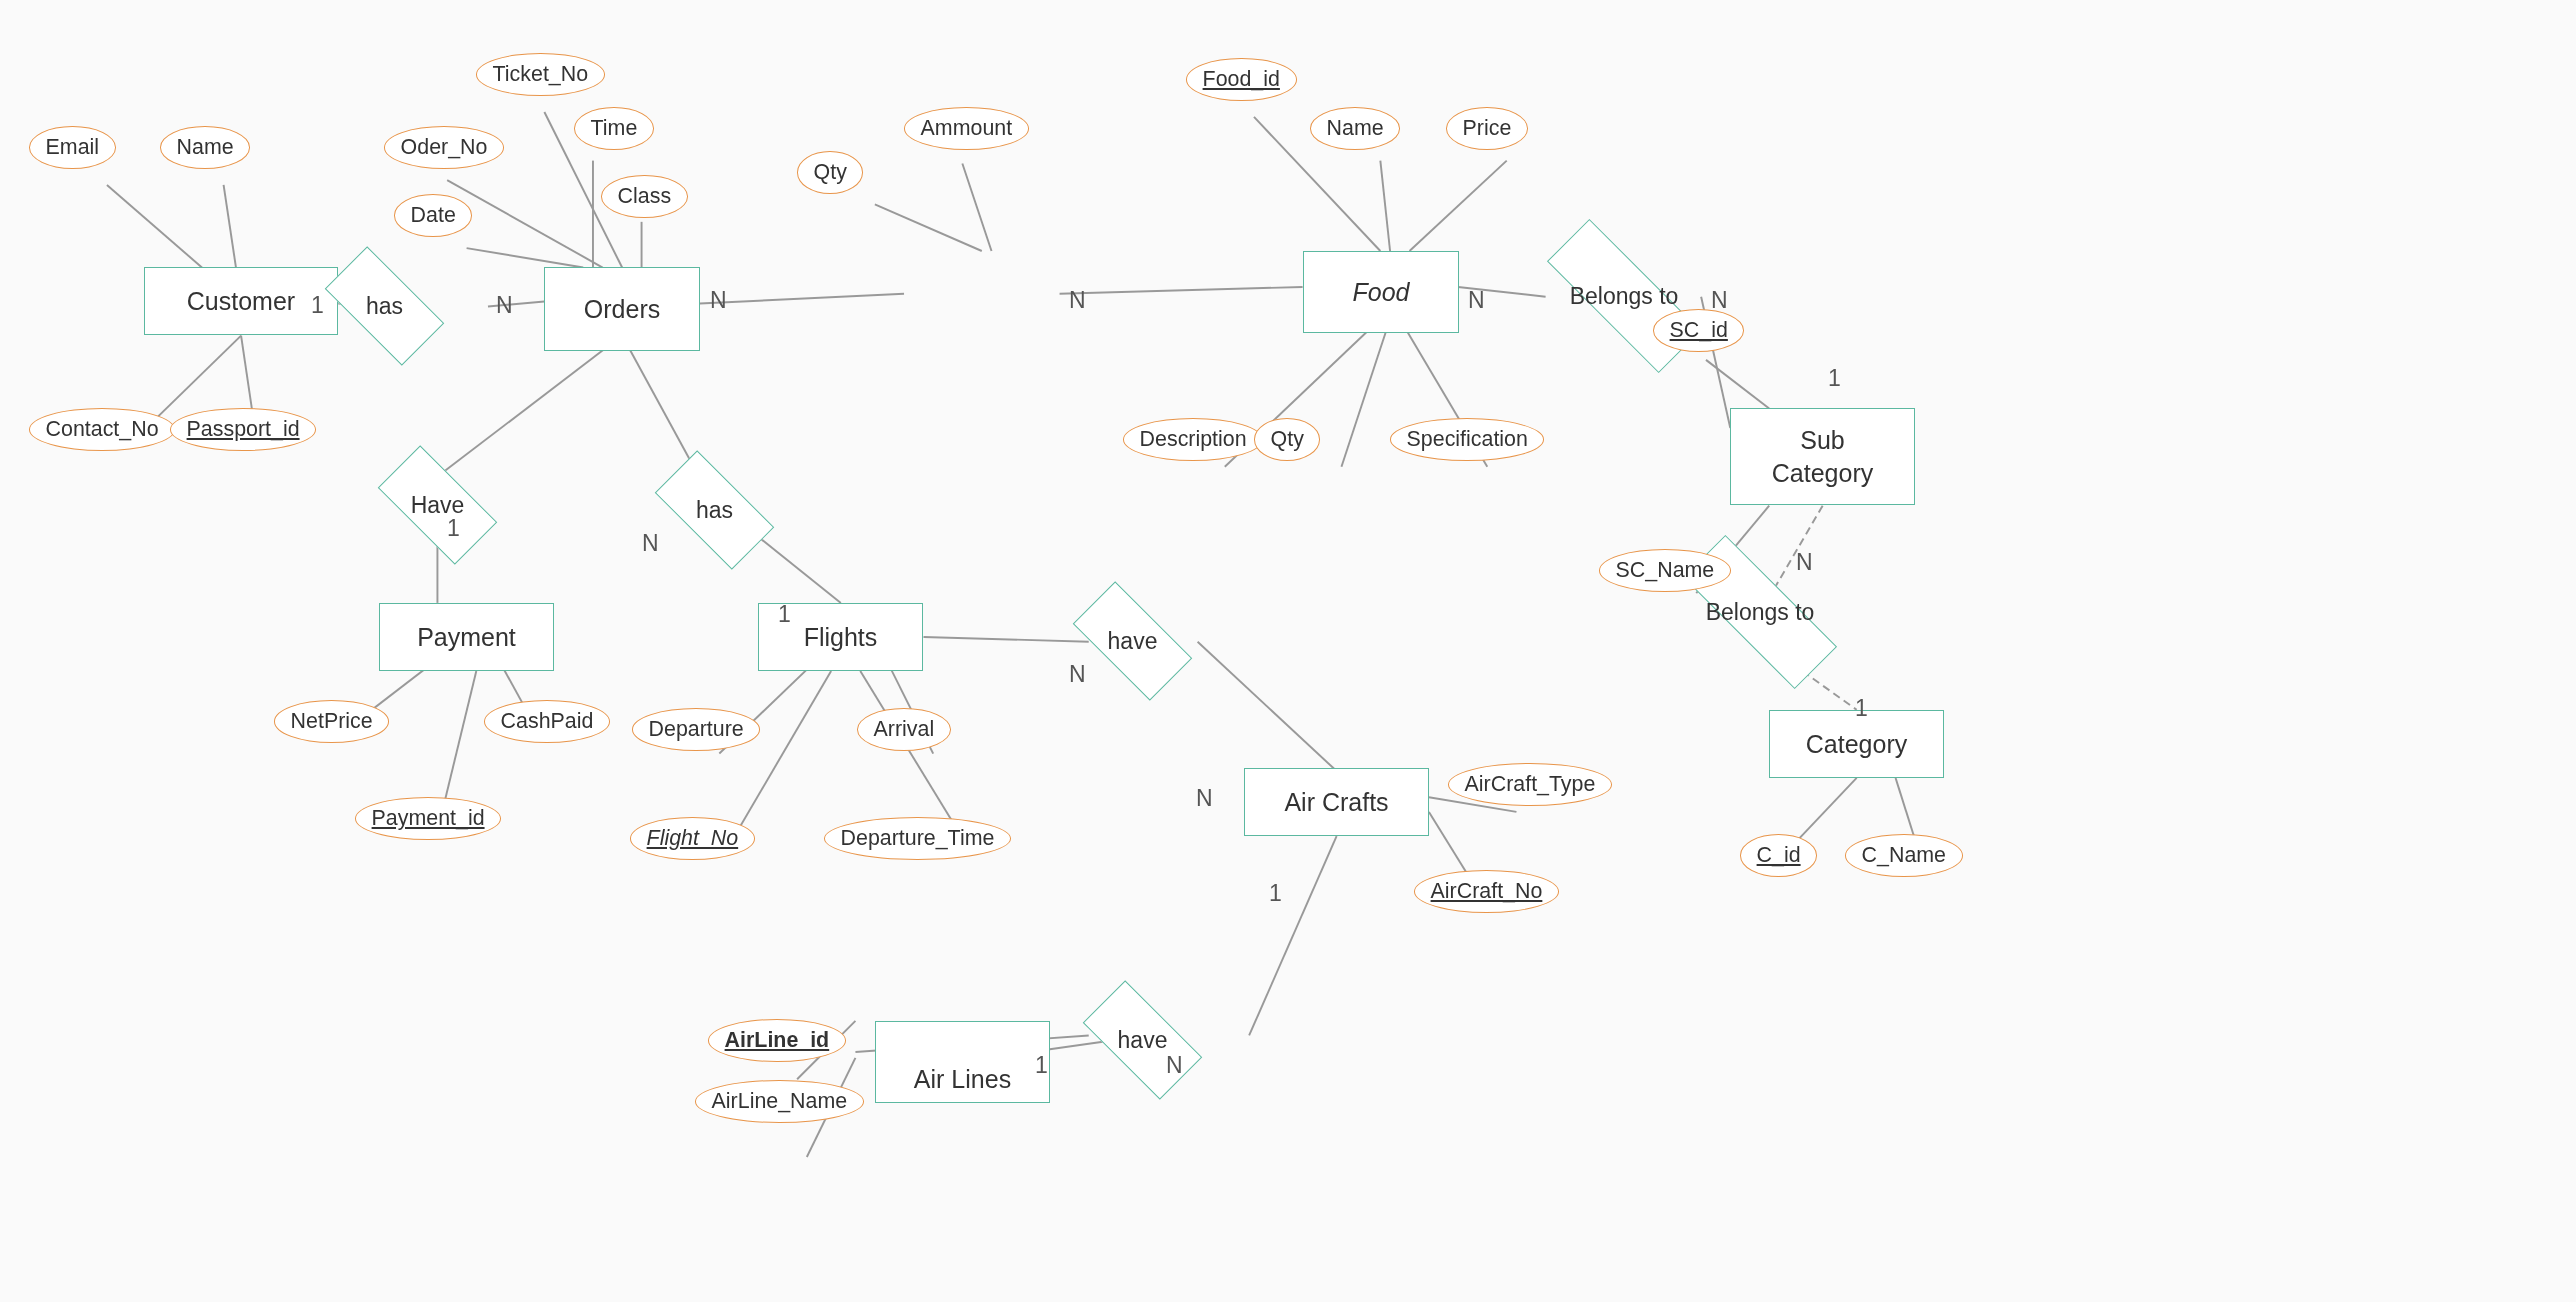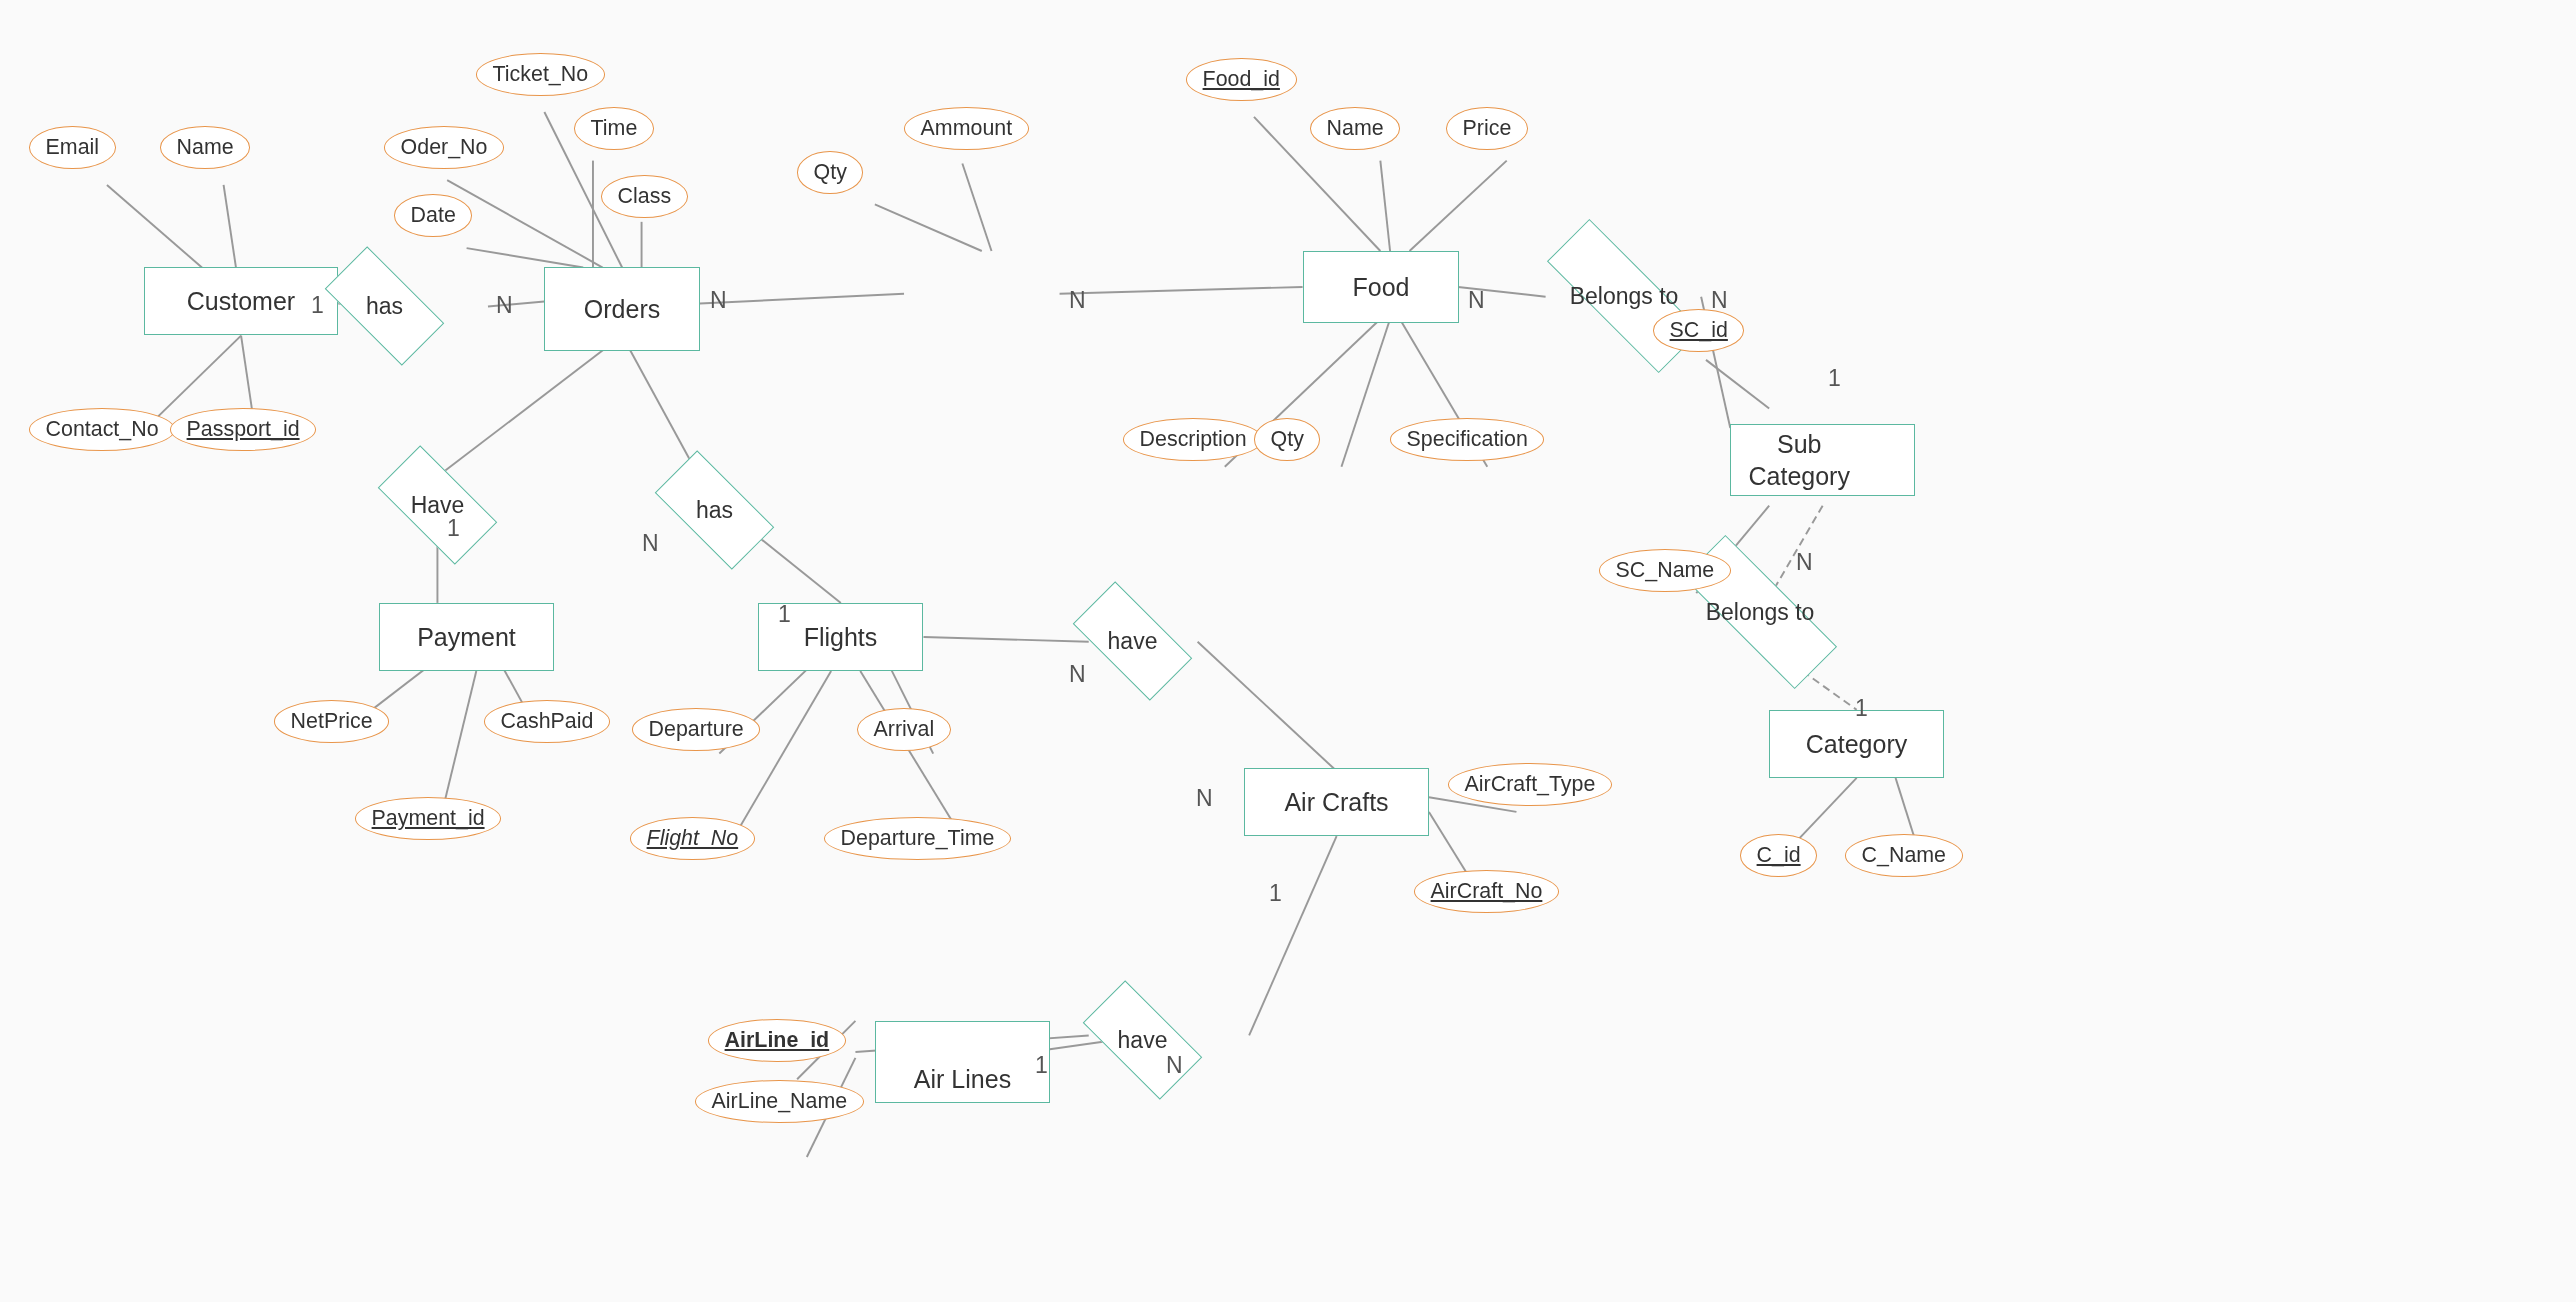--- a/index.html
+++ b/index.html
@@ -164,41 +164,41 @@
 
   <div class="entity" style="left:144px;top:267px;width:194px;height:68px;display:flex;align-items:center;justify-content:center;">
     <span>Customer</span>
   </div>
 
   <div class="entity" style="left:544px;top:267px;width:156px;height:84px;display:flex;align-items:center;justify-content:center;">
     <span>Orders</span>
   </div>
 
 
-  <div class="entity" style="left:1303px;top:251px;width:156px;height:72px;display:flex;align-items:center;justify-content:center;">
+  <div class="entity" style="left:1303px;top:251px;width:156px;height:82px;display:flex;align-items:center;justify-content:center;font-style:italic;">
     <span>Food</span>
   </div>
 
   <div class="entity" style="left:379px;top:603px;width:175px;height:68px;display:flex;align-items:center;justify-content:center;">
     <span>Payment</span>
   </div>
 
   <div class="entity" style="left:758px;top:603px;width:165px;height:68px;display:flex;align-items:center;justify-content:center;text-align:right;">
     <span>Flights</span>
   </div>
 
   <div class="entity" style="left:1244px;top:768px;width:185px;height:68px;display:flex;align-items:center;justify-content:center;">
     <span>Air Crafts</span>
   </div>
 
   <div class="entity" style="left:855px;top:1021px;width:175px;height:82px;display:flex;align-items:flex-end;justify-content:center;margin-left:20px;">
     <span>Air Lines</span>
   </div>
 
-  <div class="entity" style="left:1730px;top:408px;width:185px;height:72px;display:flex;align-items:center;text-align:center;line-height:1.3;margin-top:16px;">
+  <div class="entity" style="left:1730px;top:408px;width:185px;height:97px;display:flex;align-items:center;justify-content:center;text-align:center;line-height:1.3;">
     <span>Sub<br>Category</span>
   </div>
 
   <div class="entity" style="left:1769px;top:710px;width:175px;height:68px;display:flex;align-items:center;justify-content:center;">
     <span>Category</span>
   </div>
 
   <div class="relationship" style="left:331px;top:277px;">
     <span>has</span>
   </div>

